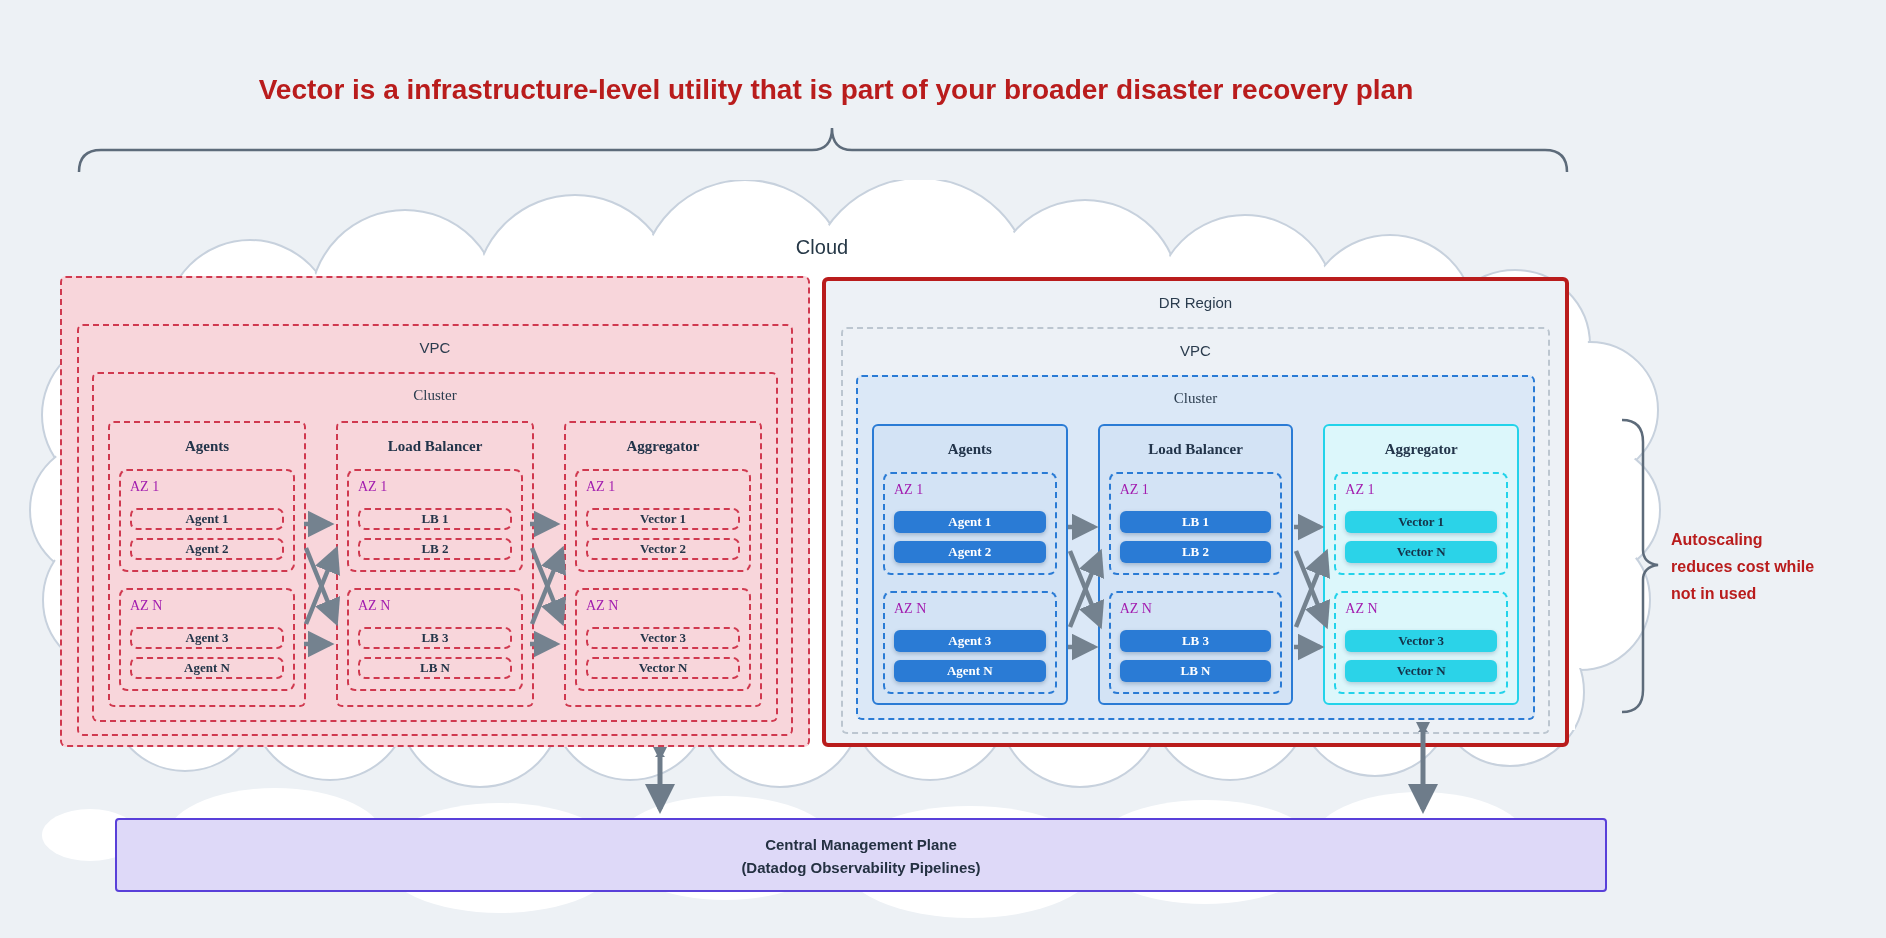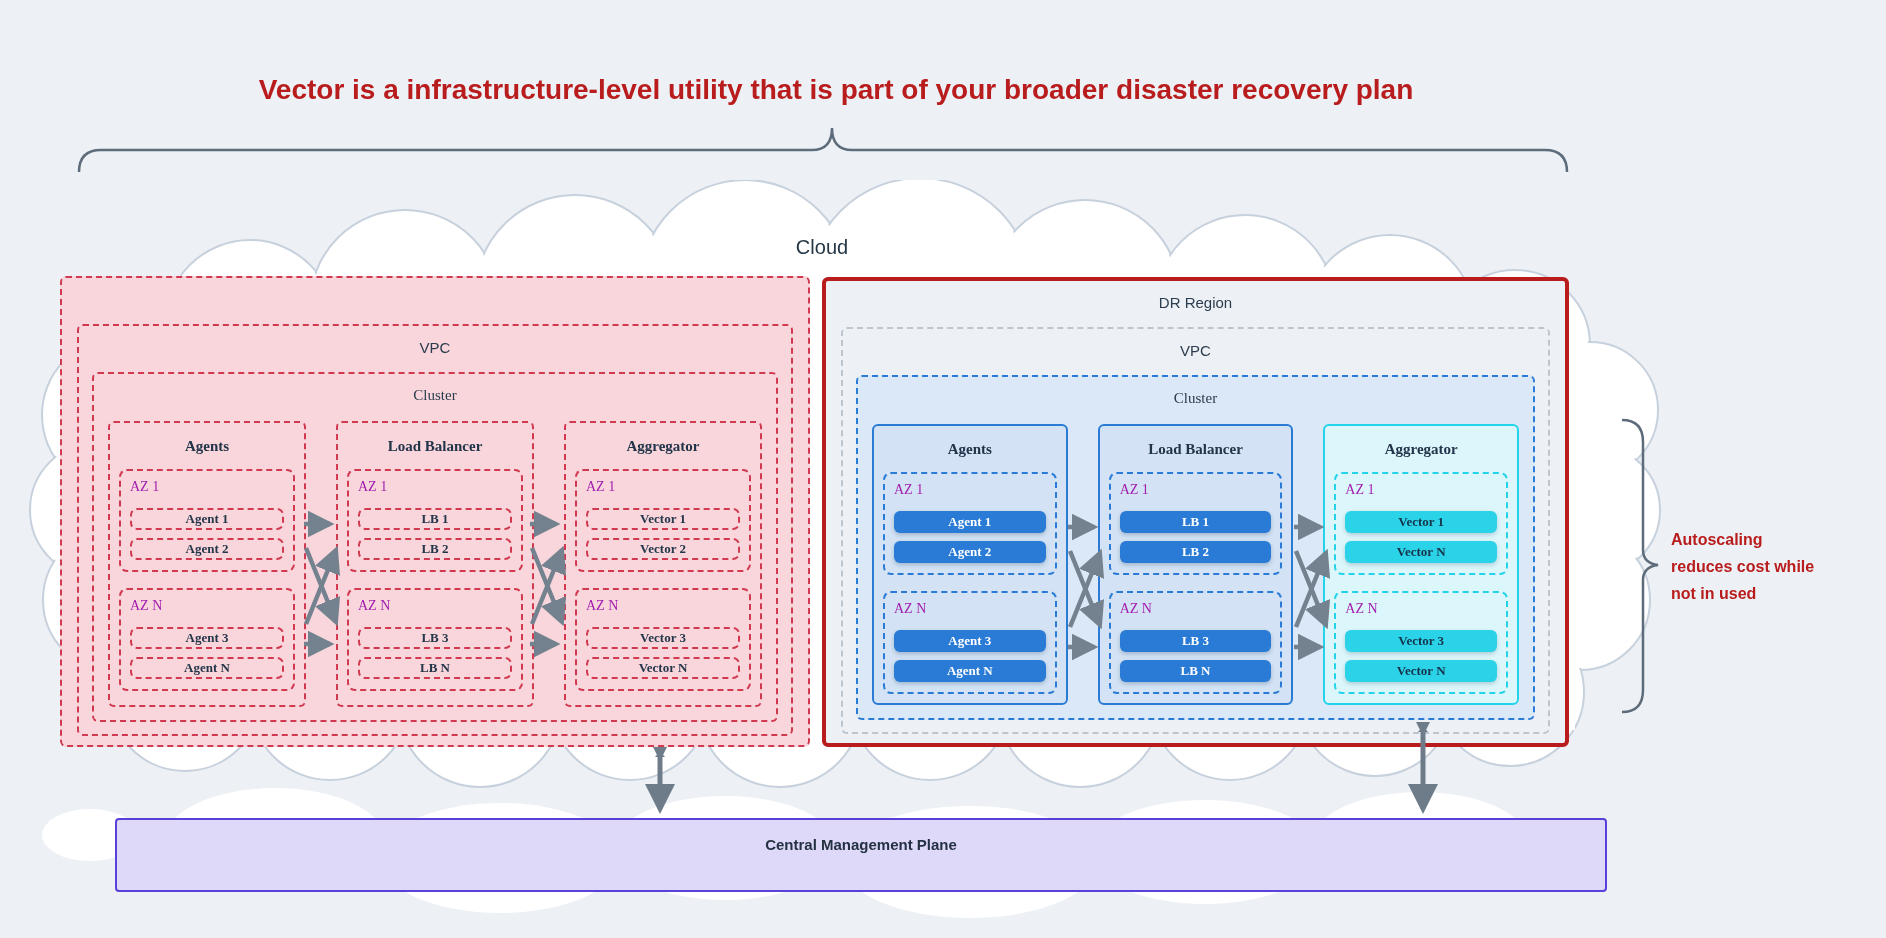--- a/index.html
+++ b/index.html
@@ -308,20 +308,21 @@
       <marker id="mv2" markerWidth="8" markerHeight="8" refX="5" refY="3" orient="auto">
         <path d="M0,0 L6,3 L0,6 Z" fill="#6e7c8a"></path>
       </marker>
     </defs>
   <path d="M15,9 L15,87" stroke="#6e7c8a" stroke-width="5" fill="none" marker-start="url(#mv2)" marker-end="url(#mv2)"></path>
   <path d="M15,10 L10,16 L20,16 Z" fill="#6e7c8a" transform="translate(0,-6)"></path>
 </svg>
 
 <div class="abs plane">
   <div>Central Management Plane</div>
+  <div>(Datadog Observability Pipelines)</div>
 </div>
 
 <svg class="abs" style="left:1610px;top:410px;" width="60" height="320" viewBox="0 0 60 320">
   <path d="M12,10 Q33,10 33,32 L33,140 Q33,153 48,155 Q33,157 33,170 L33,280 Q33,302 12,302" fill="none" stroke="#5d6b7a" stroke-width="2.5"></path>
 </svg>
 <div class="abs annotation">
   <div>Autoscaling</div>
   <div>reduces cost while</div>
   <div>not in used</div>
 </div>

